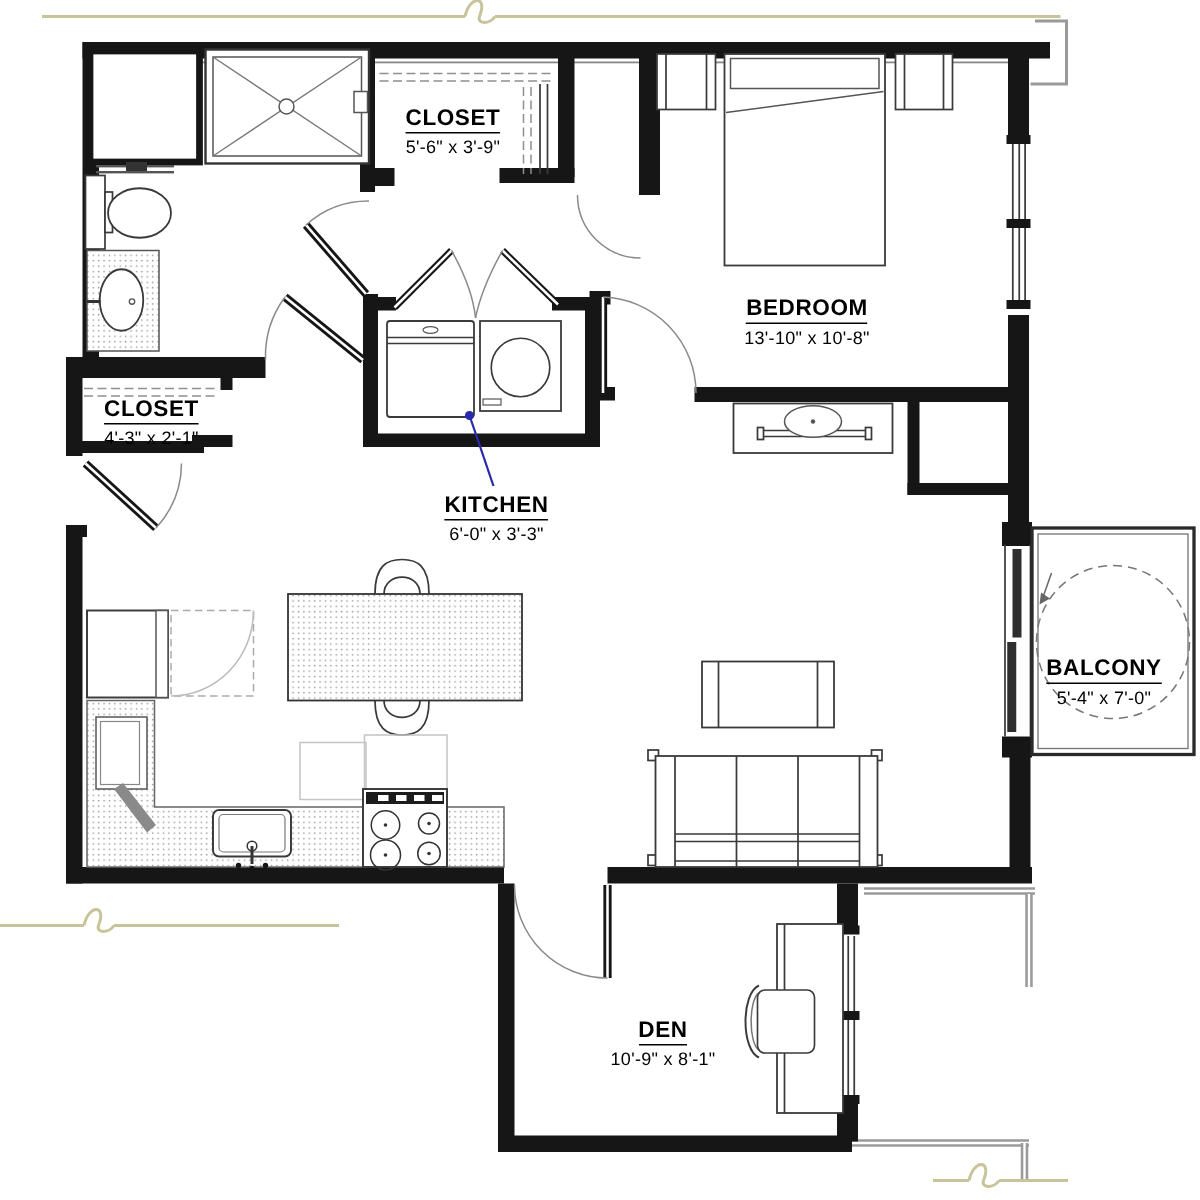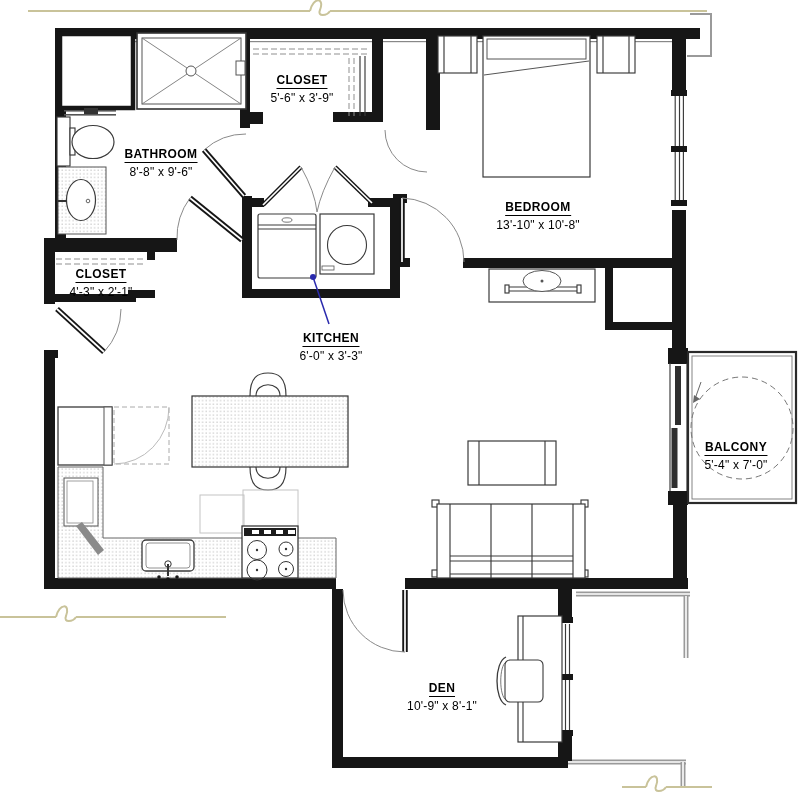--- a/index.html
+++ b/index.html
@@ -14,21 +14,21 @@
   .leafi{stroke:#fff;stroke-width:1.7;}
   .leaf2{stroke:var(--wall,#161616);stroke-width:4.5;}
   .tan{stroke:var(--break_line,#c9c39a);stroke-width:2;fill:none;}
   .grayw{stroke:var(--neighbor_wall,#9a9a9a);stroke-width:5;fill:none;}
   .graywi{stroke:#fff;stroke-width:1.6;fill:none;}
   .grayline{stroke:#9a9a9a;stroke-width:2;fill:none;}
   .dash{stroke:#8f8f8f;stroke-width:1;fill:none;stroke-dasharray:6 3;}
   .faint{stroke:#c4c4c4;stroke-width:1;fill:none;}
   .blue{stroke:var(--leader,#2a2aad);}
   .room-label{position:absolute;transform:translateX(-50%);text-align:center;color:#000;white-space:nowrap;}
-  .rname{display:inline-block;font-size:12px;font-weight:bold;letter-spacing:.4px;
+  .rname{display:inline-block;font-size:15px;font-weight:bold;letter-spacing:.4px;
          border-bottom:1.6px solid #000;padding-bottom:1px;}
   .rdims{font-size:12px;font-weight:normal;letter-spacing:.2px;margin-top:2px;}
 </style>
 </head>
 <body>
 
 <div id="plan">
 <svg width="800" height="800" viewBox="0 0 800 800">
   <defs>
     <pattern id="dots" width="3.6" height="3.6" patternUnits="userSpaceOnUse">
@@ -316,24 +316,20 @@
     <circle cx="742" cy="428" r="51" fill="none" stroke="#777" stroke-width="1" stroke-dasharray="6 4"></circle>
     <line x1="701" y1="382" x2="695" y2="399" stroke="#666" stroke-width="1"></line>
     <polygon points="693,403 694,395 700,399" fill="#666"></polygon>
   </g>
 </svg>
 
   <div class="room-label" style="left:302px;top:70px">
     <div class="rname">CLOSET</div>
     <div class="rdims">5'-6" x 3'-9"</div>
   </div>
-  <div class="room-label" style="left:161px;top:144px">
-    <div class="rname">BATHROOM</div>
-    <div class="rdims">8'-8" x 9'-6"</div>
-  </div>
   <div class="room-label" style="left:538px;top:197px">
     <div class="rname">BEDROOM</div>
     <div class="rdims">13'-10" x 10'-8"</div>
   </div>
   <div class="room-label" style="left:101px;top:264px">
     <div class="rname">CLOSET</div>
     <div class="rdims">4'-3" x 2'-1"</div>
   </div>
   <div class="room-label" style="left:331px;top:328px">
     <div class="rname">KITCHEN</div>

